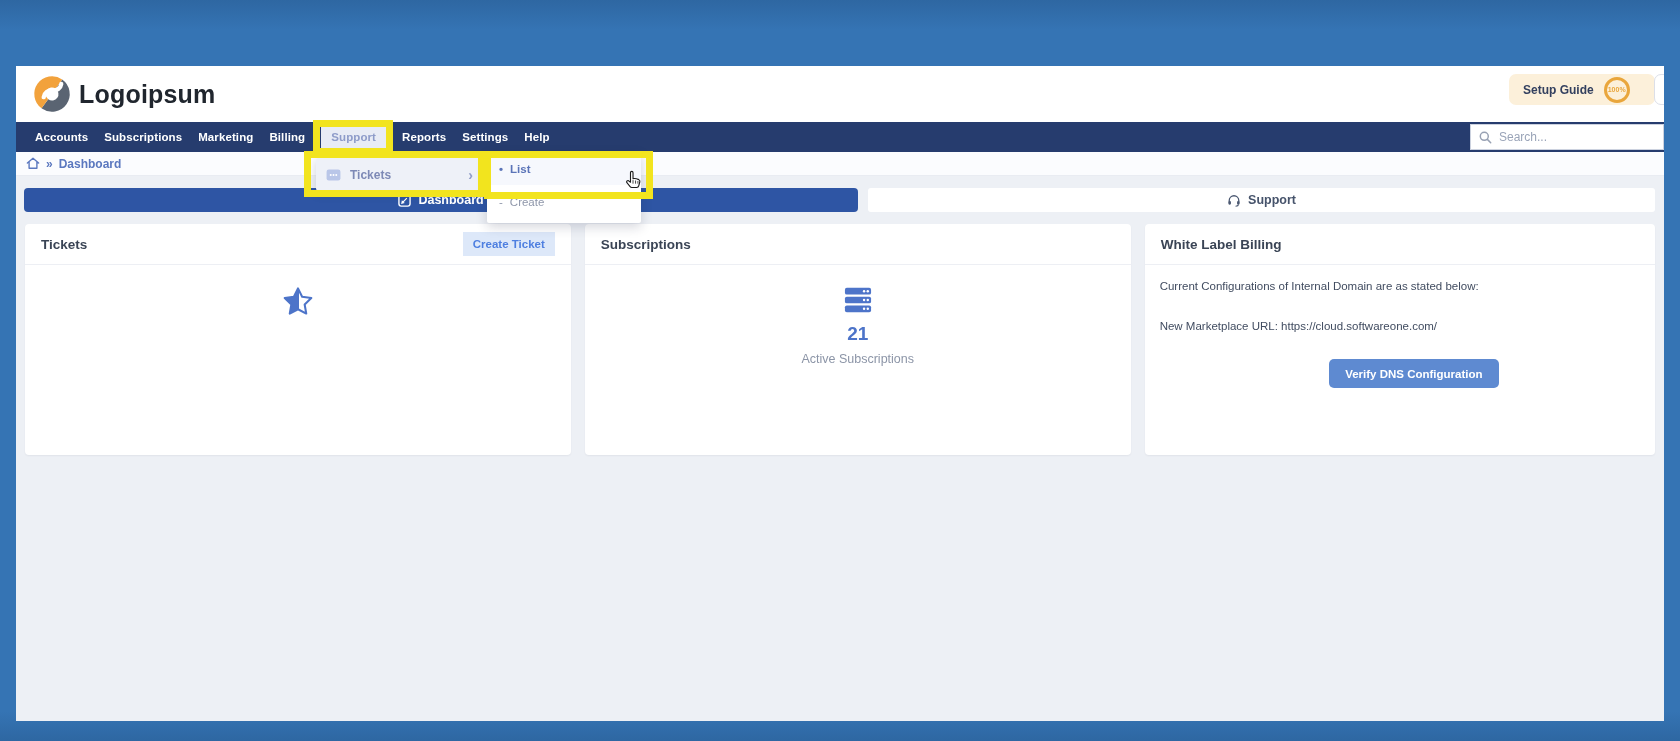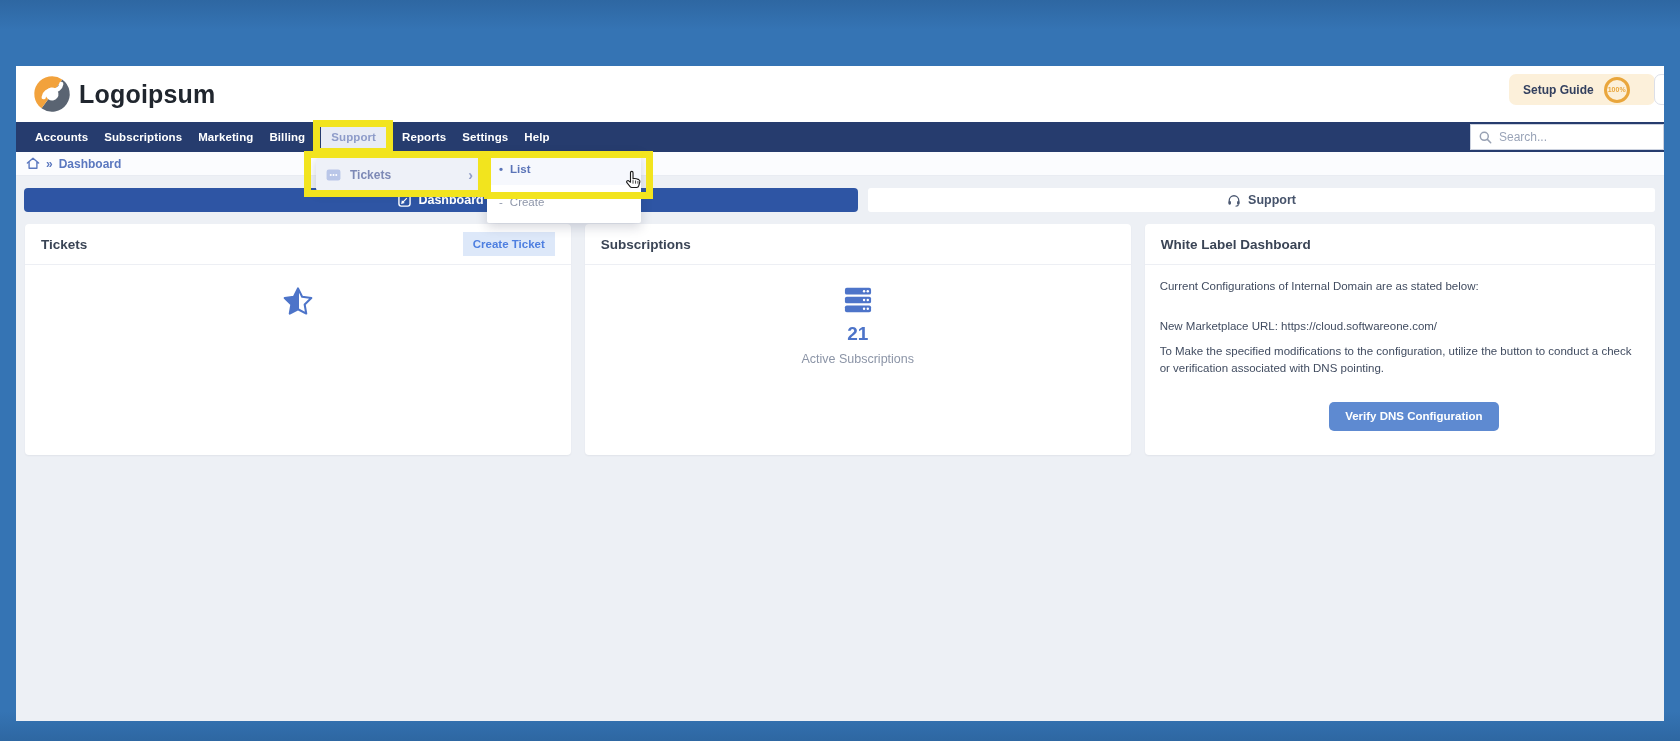--- a/index.html
+++ b/index.html
@@ -235,26 +235,25 @@
               </g>
             </svg>
           </span>
           <div class="stat-value">21</div>
           <div class="stat-caption">Active Subscriptions</div>
         </div>
       </section>
 
       <section class="card">
         <div class="card-h">
-          <span class="card-title">White Label Dashboard</span>
+          <span class="card-title">White Label Billing</span>
         </div>
         <div class="wl-body">
           <p>Current Configurations of Internal Domain are as stated below:</p>
           <p class="wl-line2">New Marketplace URL: https://cloud.softwareone.com/</p>
-          <p class="wl-line3">To Make the specified modifications to the configuration, utilize the button to conduct a check or verification associated with DNS pointing.</p>
           <button class="verify-btn">Verify DNS Configuration</button>
         </div>
       </section>
     </div>
   </div>
 
   <div class="dd-panel">
     <span style="display:flex;">
       <svg width="15" height="12" viewBox="0 0 16 13">
           <rect x="0.5" y="0.5" width="15" height="12" rx="2.5" fill="#b9c6e8"></rect>

